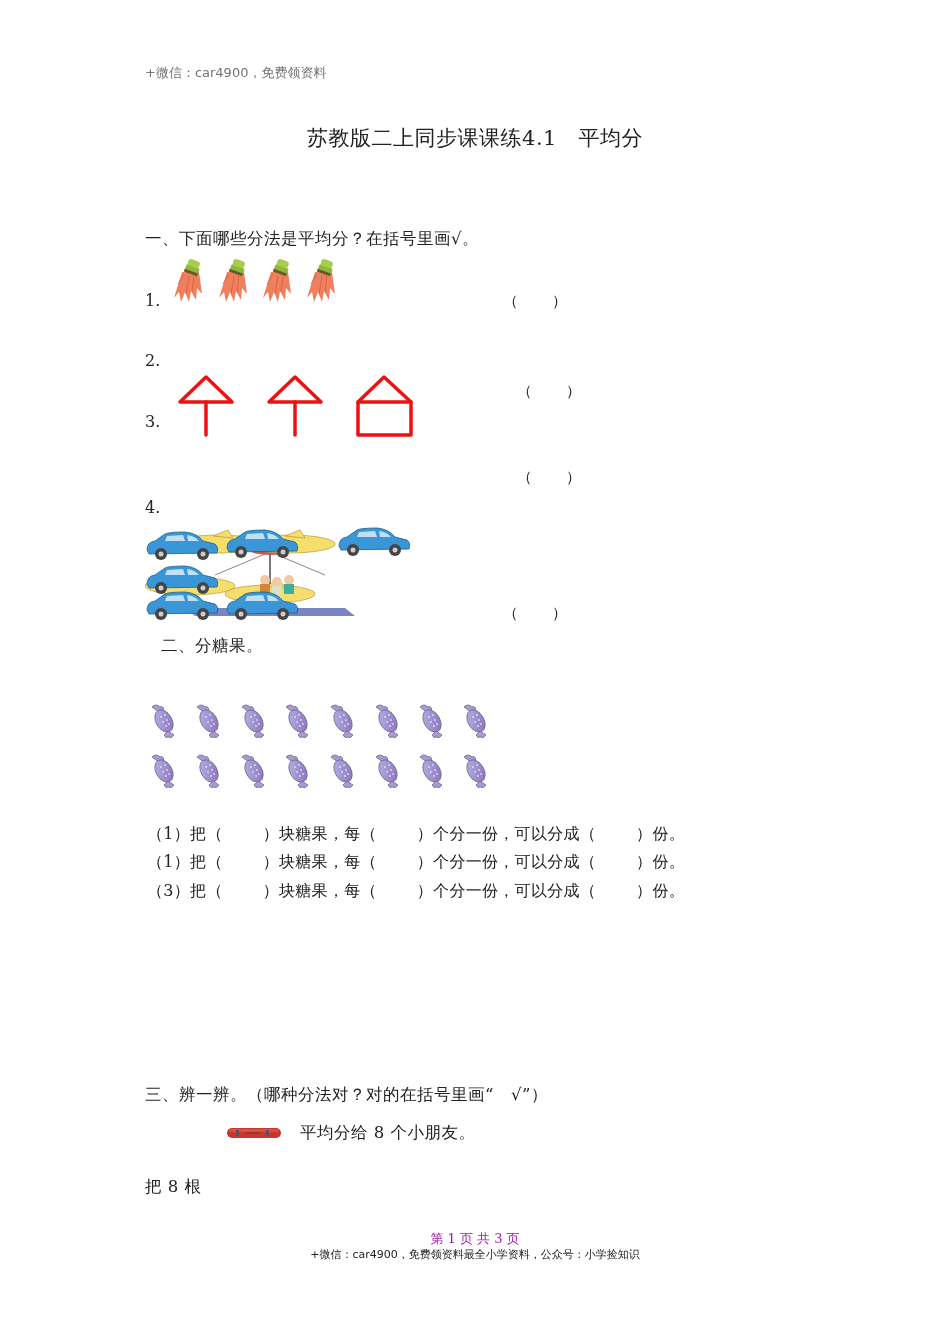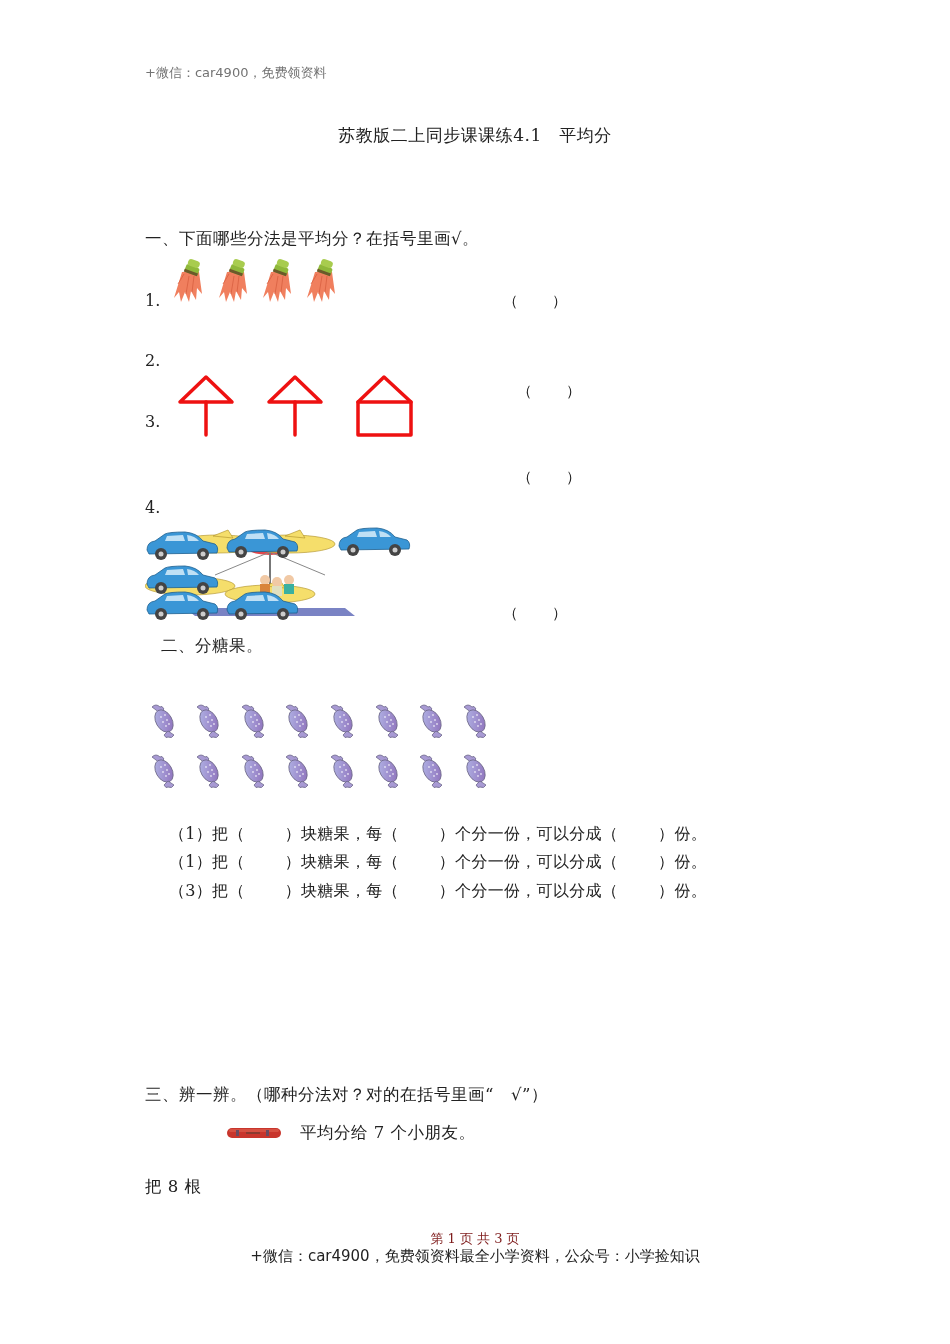--- a/index.html
+++ b/index.html
@@ -1,30 +1,30 @@
 <!DOCTYPE html>
 <html><head>
 <meta charset="utf-8">
 <style>
   html, body { margin: 0; padding: 0; background: #ffffff; }
   body { width: 950px; height: 1344px; position: relative; overflow: hidden;
          font-family: "DejaVu Serif", "Liberation Serif", serif; color: #111; }
   .abs { position: absolute; white-space: nowrap; }
   .sans { font-family: "DejaVu Sans", "Liberation Sans", sans-serif; }
   .hdr { left: 145px; top: 64px; font-size: 13px; color: #737373; }
-  .title { left: 0; width: 950px; text-align: center; top: 124px; font-size: 17px; color: #222; letter-spacing: 0.5px; }
+  .title { left: 0; width: 950px; text-align: center; top: 124px; font-size: 21px; color: #222; letter-spacing: 0.5px; }
   .q { font-size: 16.5px; color: #222; letter-spacing: 0.5px; }
   .num { font-size: 16px; color: #222; }
   .paren { font-size: 15px; color: #222; }
   .paren span { display: inline-block; }
   .blank { display: inline-block; width: 34px; }
-  .fill-line { font-size: 16px; color: #222; letter-spacing: 0.3px; margin-left: 22px; }
+  .fill-line { font-size: 16px; color: #222; letter-spacing: 0.3px; }
   .fill-line .gap { display: inline-block; width: 40px; }
-  .footer1 { left: 0; width: 950px; text-align: center; top: 1230px; font-size: 13px; color: #7f1d1d; }
-  .footer2 { left: 0; width: 950px; text-align: center; top: 1247px; font-size: 15px; color: #222; }
+  .footer1 { left: 0; width: 950px; text-align: center; top: 1230px; font-size: 13px; color: #a21caf; }
+  .footer2 { left: 0; width: 950px; text-align: center; top: 1247px; font-size: 11px; color: #222; }
   svg { display: block; }
 </style>
 </head>
 <body>
 
 <div class="abs hdr sans">+微信：car4900，免费领资料</div>
 
 <div class="abs title">苏教版二上同步课课练4.1　平均分</div>
 
 <div class="abs q" style="left:145px; top:228px;text-align:right;">一、下面哪些分法是平均分？在括号里画√。</div>
@@ -183,16 +183,16 @@
 <div class="abs q" style="left:145px; top:1176px;">把 8 根</div>
 <div class="abs" style="left:226px; top:1126px;">
   <svg width="56" height="14" viewBox="0 0 56 14">
     <rect x="1" y="2" width="54" height="10" rx="5" fill="#c8352c"></rect>
     <rect x="3" y="3" width="50" height="3" rx="1.5" fill="#e06050" opacity="0.6"></rect>
     <rect x="10" y="4" width="3" height="6" fill="#6a4a60"></rect>
     <rect x="40" y="4" width="3" height="6" fill="#6a4a60"></rect>
     <rect x="20" y="6" width="14" height="2" fill="#8a3a30"></rect>
   </svg>
 </div>
-<div class="abs q" style="left:300px; top:1122px;">平均分给 7 个小朋友。</div>
+<div class="abs q" style="left:300px; top:1122px;">平均分给 8 个小朋友。</div>
 
 <div class="abs footer1">第 1 页 共 3 页</div>
 <div class="abs footer2 sans">+微信：car4900，免费领资料最全小学资料，公众号：小学捡知识</div>
 
 </body></html>

